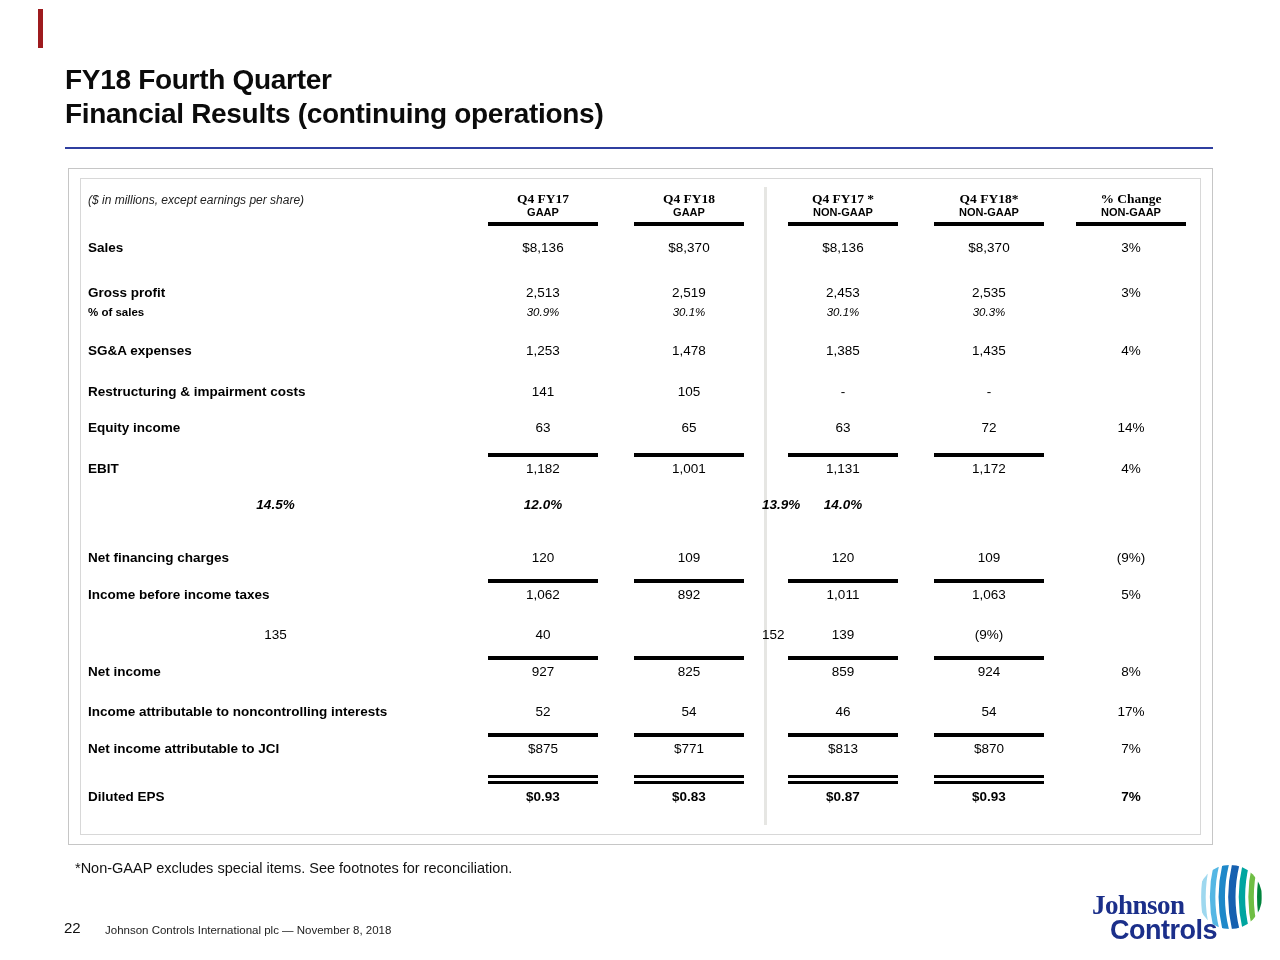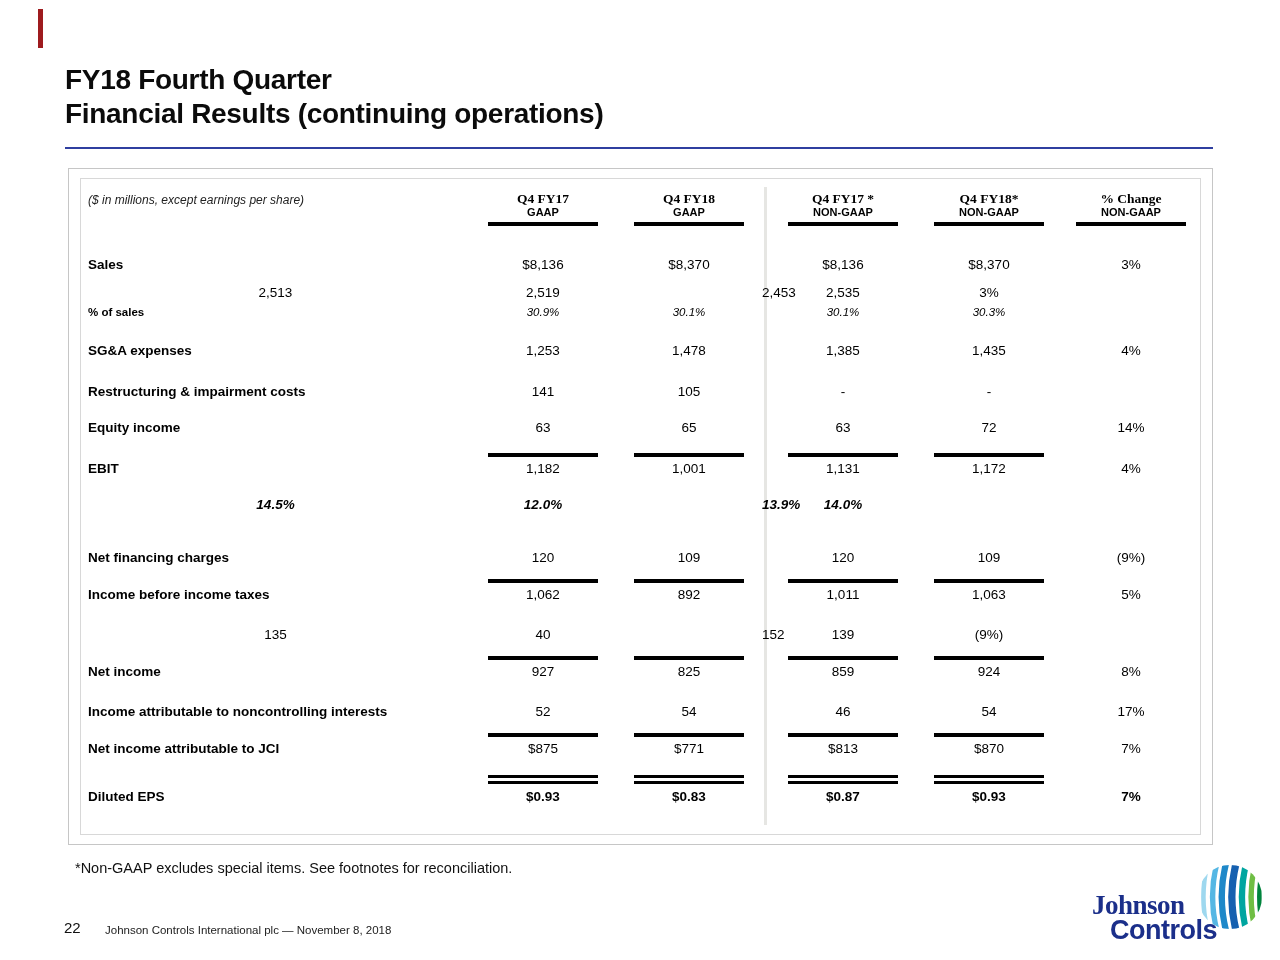--- a/index.html
+++ b/index.html
@@ -91,31 +91,32 @@
         <div class="l2">NON-GAAP</div>
         <span class="hbar"></span>
       </div>
       <div class="hc">
         <div class="l1">% Change</div>
         <div class="l2">NON-GAAP</div>
         <span class="hbar"></span>
       </div>
     </div>
 
-    <div class="grid-row" style="top:77px">
+    <div class="grid-row" style="top:60px">
       <div class="lbl">Sales</div>
       <div class="val">$8,136</div>
       <div class="val">$8,370</div>
       <div></div>
       <div class="val">$8,136</div>
       <div class="val">$8,370</div>
       <div class="val">3%</div>
     </div>
 
     <div class="grid-row" style="top:105px">
+      <div class="lbl">Gross profit</div>
       <div class="val">2,513</div>
       <div class="val">2,519</div>
       <div></div>
       <div class="val">2,453</div>
       <div class="val">2,535</div>
       <div class="val">3%</div>
     </div>
 
     <div class="grid-row pct-sub" style="top:124px">
       <div class="lbl">% of sales</div>

